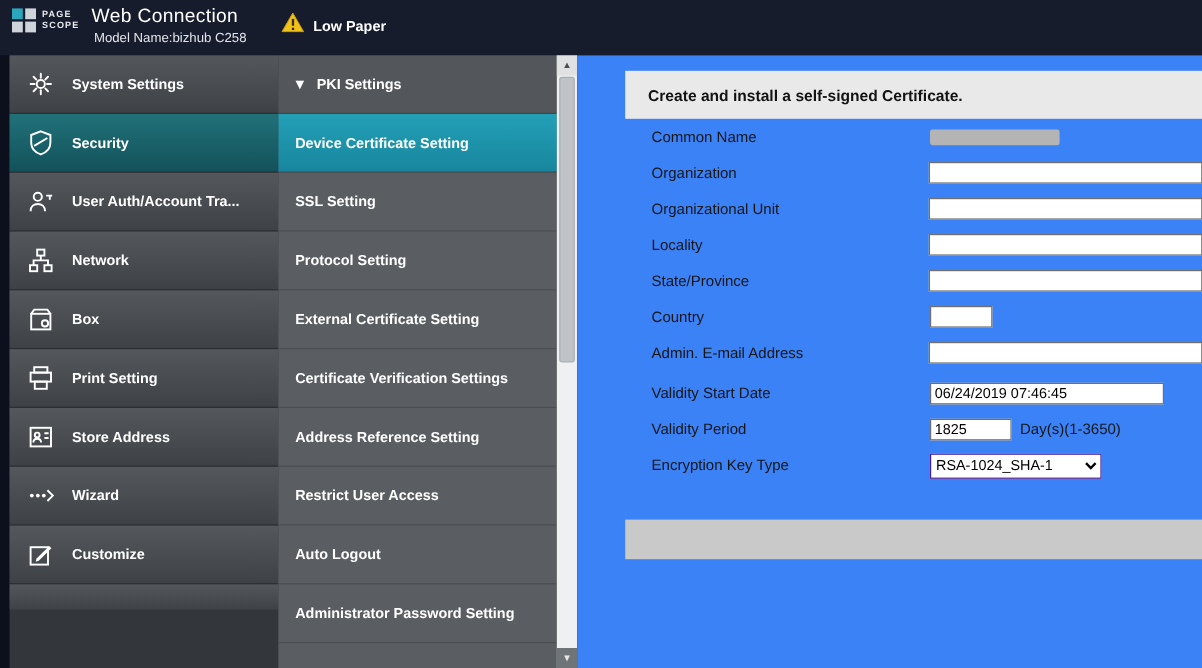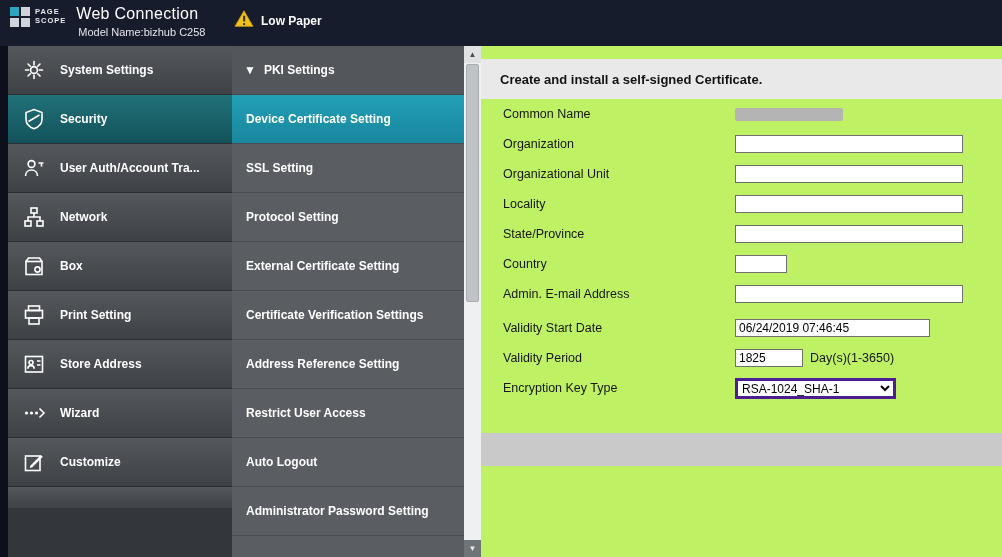--- a/index.html
+++ b/index.html
@@ -49,42 +49,42 @@
 
   
   .scrollbar { width:17px; background:#eef0f1; display:flex; flex-direction:column; }
   .sb-btn { height:17px; display:flex; align-items:center; justify-content:center;
             background:#dfe1e3; color:#4c4f52; font-size:8px; cursor:pointer; }
   .sb-btn.bottom { margin-top:auto; background:#6f7478; color:#e8e8e8; }
   .sb-thumb { height:238px; margin:1px 2px; background:#bfc3c7; border:1px solid #a9adb1;
               border-radius:2px; cursor:grab; }
 
   
-  .content { flex:1; background:#bef264; overflow:hidden; }
+  .content { flex:1; background:#3b82f6; overflow:hidden;padding-left:40px; }
   .heading-strip { margin-top:13px; height:40px; background:#e9e9e9; display:flex;
                    align-items:center; padding-left:19px; font-size:13px; font-weight:bold;
                    color:#131313; }
   .step-row { display:flex; align-items:center; margin:22px 0 10px 22px; }
   .step-arrow { width:74px; height:21px; background:linear-gradient(#83878b,#595d61);
                 clip-path:polygon(0% 0%, 70% 0%, 100% 50%, 70% 100%, 0% 100%, 27% 50%); }
   .step-text { margin-left:14px; font-size:12.5px; color:#1a1a1a; }
 
   .form-area { padding-left:22px; }
   .form-row { display:flex; align-items:center; height:30px; }
   .form-row.gap-top { margin-top:4px; }
   .flabel { width:232px; font-size:12.5px; color:#161616; }
   .tinput { width:228px; height:18px; border:1px solid #6f6f6f; background:#fff;
             font-size:12px; font-family:"Liberation Sans", sans-serif; padding:0 3px; }
   .tinput.small { width:52px; }
   .tinput.date { width:195px; }
   .tinput.period { width:68px; }
   .suffix { font-size:12.5px; color:#161616; margin-left:7px; }
   .redacted { width:108px; height:13px; background:#b4b4b4; border-radius:2px;
               filter:blur(0.6px); }
-  select.keytype { width:161px; height:21px; border:3px solid #4c1d95; background:#fff;
+  select.keytype { width:143px; height:21px; border:1px solid #4c1d95; background:#fff;
                    font-size:12px; font-family:"Liberation Sans", sans-serif; }
   .footer-strip { margin-top:30px; height:33px; background:#c9c9c9; }
 </style>
 </head>
 <body>
 
 <div class="topbar">
   <div class="logo-block">
     <span class="logo-mark">
         <i></i>

